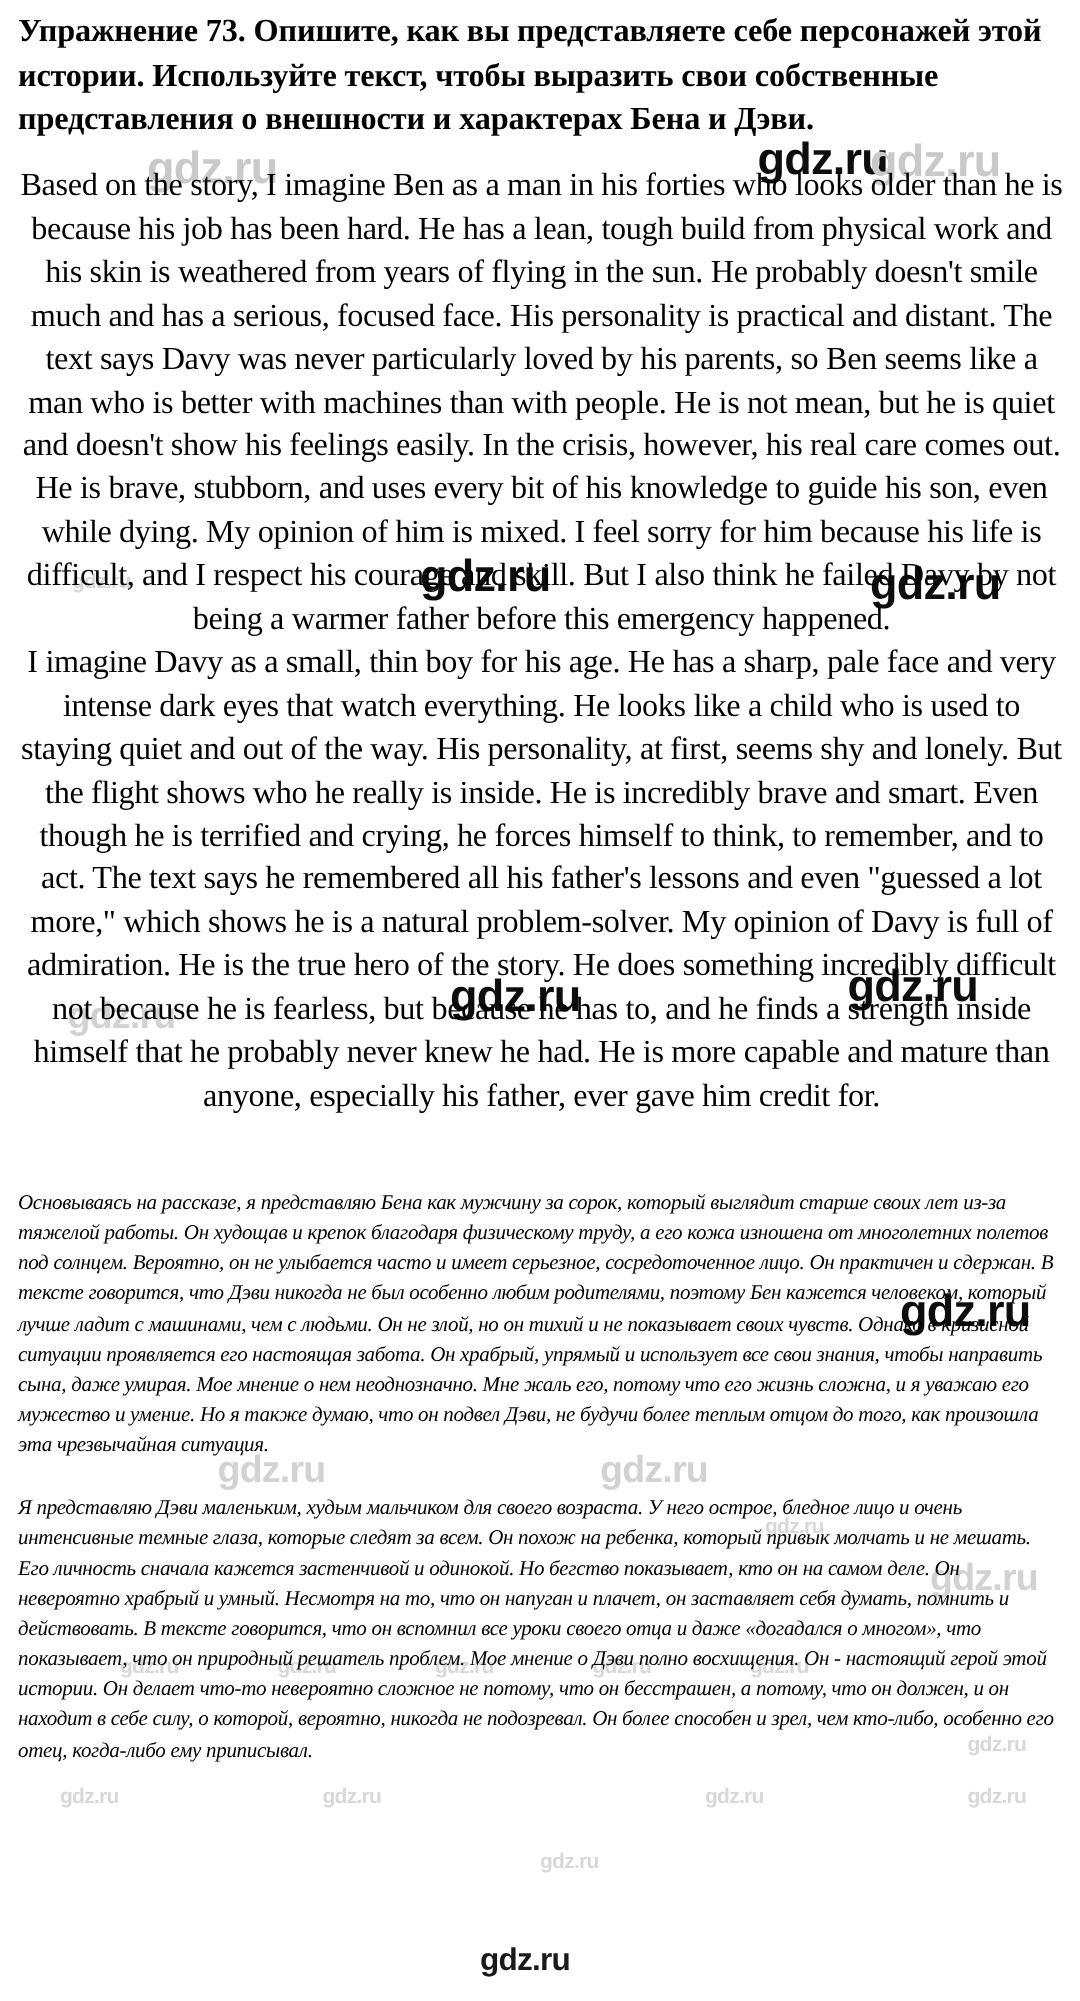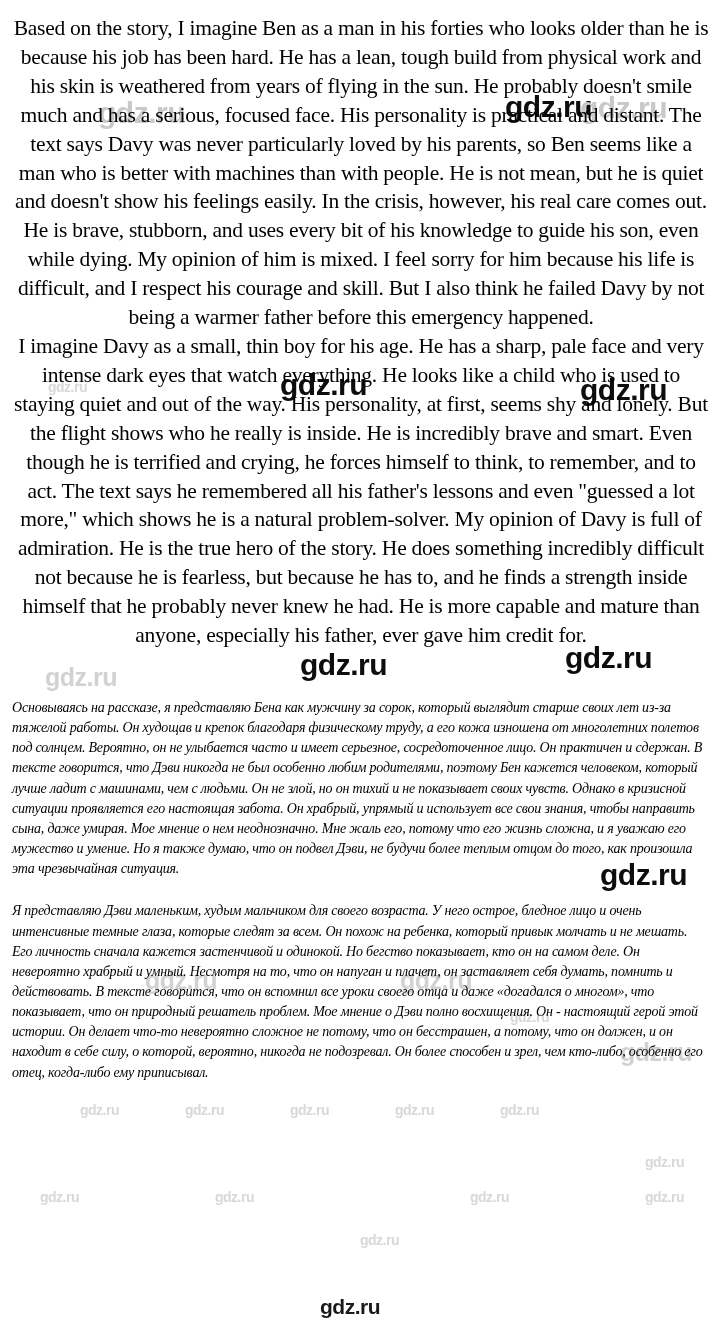--- a/index.html
+++ b/index.html
@@ -152,20 +152,21 @@
     <span class="wm wm-sm" style="left: 215px; top: 1190px;">gdz.ru</span>
     <span class="wm wm-sm" style="left: 470px; top: 1190px;">gdz.ru</span>
     <span class="wm wm-sm" style="left: 645px; top: 1190px;">gdz.ru</span>
     <span class="wm wm-sm" style="left: 360px; top: 1233px;">gdz.ru</span>
     <span class="wm wm-bottom" style="left: 320px; top: 1296px;">gdz.ru</span>
   </div>
 
 <div class="page">
 
 
+  <h1 class="exercise-title">Упражнение 73. Опишите, как вы представляете себе персонажей этой истории. Используйте текст, чтобы выразить свои собственные представления о внешности и характерах Бена и Дэви.</h1>
 
   <div class="answer-block">
     <p class="para-en">Based on the story, I imagine Ben as a man in his forties who looks older than he is because his job has been hard. He has a lean, tough build from physical work and his skin is weathered from years of flying in the sun. He probably doesn't smile much and has a serious, focused face. His personality is practical and distant. The text says Davy was never particularly loved by his parents, so Ben seems like a man who is better with machines than with people. He is not mean, but he is quiet and doesn't show his feelings easily. In the crisis, however, his real care comes out. He is brave, stubborn, and uses every bit of his knowledge to guide his son, even while dying. My opinion of him is mixed. I feel sorry for him because his life is difficult, and I respect his courage and skill. But I also think he failed Davy by not being a warmer father before this emergency happened.</p>
     <p class="para-en">I imagine Davy as a small, thin boy for his age. He has a sharp, pale face and very intense dark eyes that watch everything. He looks like a child who is used to staying quiet and out of the way. His personality, at first, seems shy and lonely. But the flight shows who he really is inside. He is incredibly brave and smart. Even though he is terrified and crying, he forces himself to think, to remember, and to act. The text says he remembered all his father's lessons and even "guessed a lot more," which shows he is a natural problem-solver. My opinion of Davy is full of admiration. He is the true hero of the story. He does something incredibly difficult not because he is fearless, but because he has to, and he finds a strength inside himself that he probably never knew he had. He is more capable and mature than anyone, especially his father, ever gave him credit for.</p>
   </div>
 
   <div class="translation-block">
     <p class="para-ru">Основываясь на рассказе, я представляю Бена как мужчину за сорок, который выглядит старше своих лет из-за тяжелой работы. Он худощав и крепок благодаря физическому труду, а его кожа изношена от многолетних полетов под солнцем. Вероятно, он не улыбается часто и имеет серьезное, сосредоточенное лицо. Он практичен и сдержан. В тексте говорится, что Дэви никогда не был особенно любим родителями, поэтому Бен кажется человеком, который лучше ладит с машинами, чем с людьми. Он не злой, но он тихий и не показывает своих чувств. Однако в кризисной ситуации проявляется его настоящая забота. Он храбрый, упрямый и использует все свои знания, чтобы направить сына, даже умирая. Мое мнение о нем неоднозначно. Мне жаль его, потому что его жизнь сложна, и я уважаю его мужество и умение. Но я также думаю, что он подвел Дэви, не будучи более теплым отцом до того, как произошла эта чрезвычайная ситуация.</p>
     <p class="para-ru">Я представляю Дэви маленьким, худым мальчиком для своего возраста. У него острое, бледное лицо и очень интенсивные темные глаза, которые следят за всем. Он похож на ребенка, который привык молчать и не мешать. Его личность сначала кажется застенчивой и одинокой. Но бегство показывает, кто он на самом деле. Он невероятно храбрый и умный. Несмотря на то, что он напуган и плачет, он заставляет себя думать, помнить и действовать. В тексте говорится, что он вспомнил все уроки своего отца и даже «догадался о многом», что показывает, что он природный решатель проблем. Мое мнение о Дэви полно восхищения. Он - настоящий герой этой истории. Он делает что-то невероятно сложное не потому, что он бесстрашен, а потому, что он должен, и он находит в себе силу, о которой, вероятно, никогда не подозревал. Он более способен и зрел, чем кто-либо, особенно его отец, когда-либо ему приписывал.</p>
   </div>

